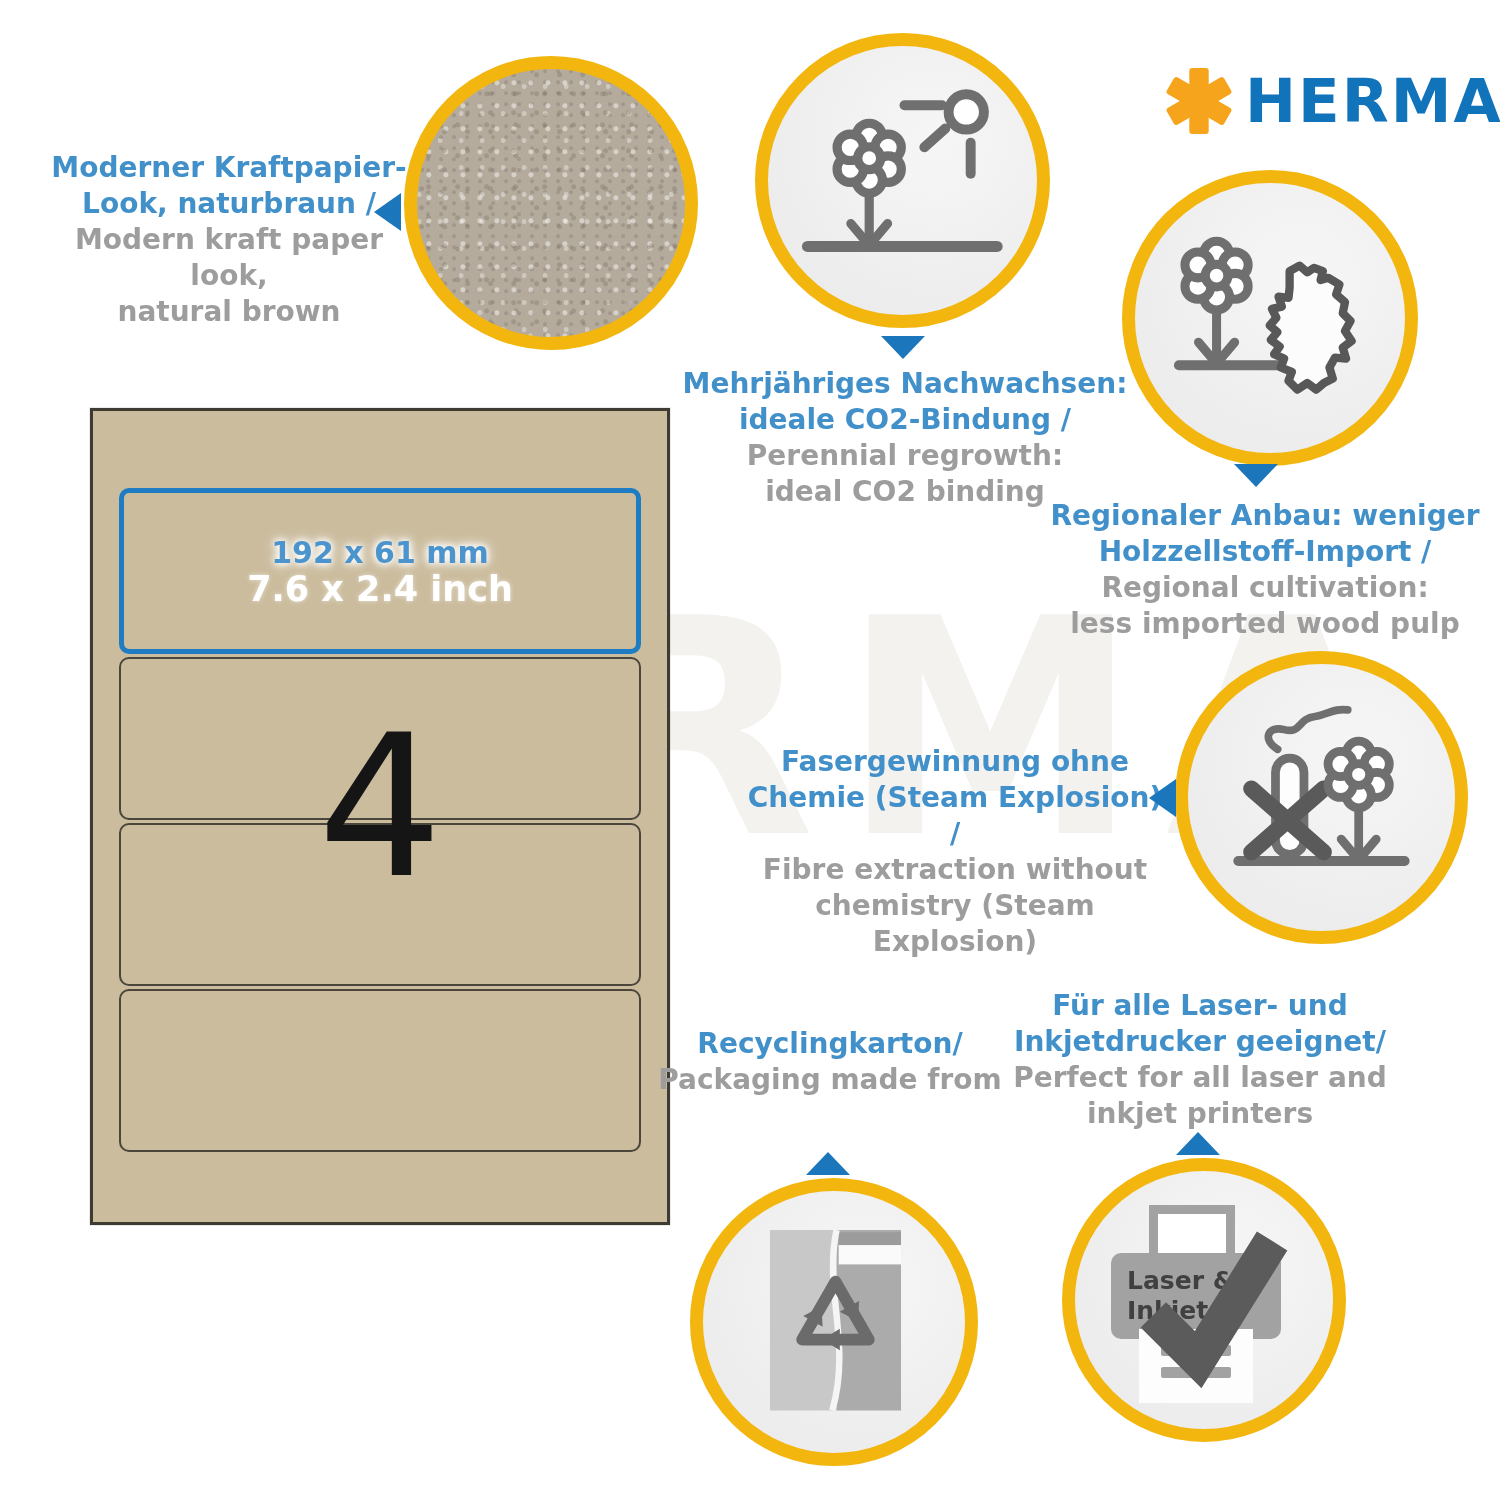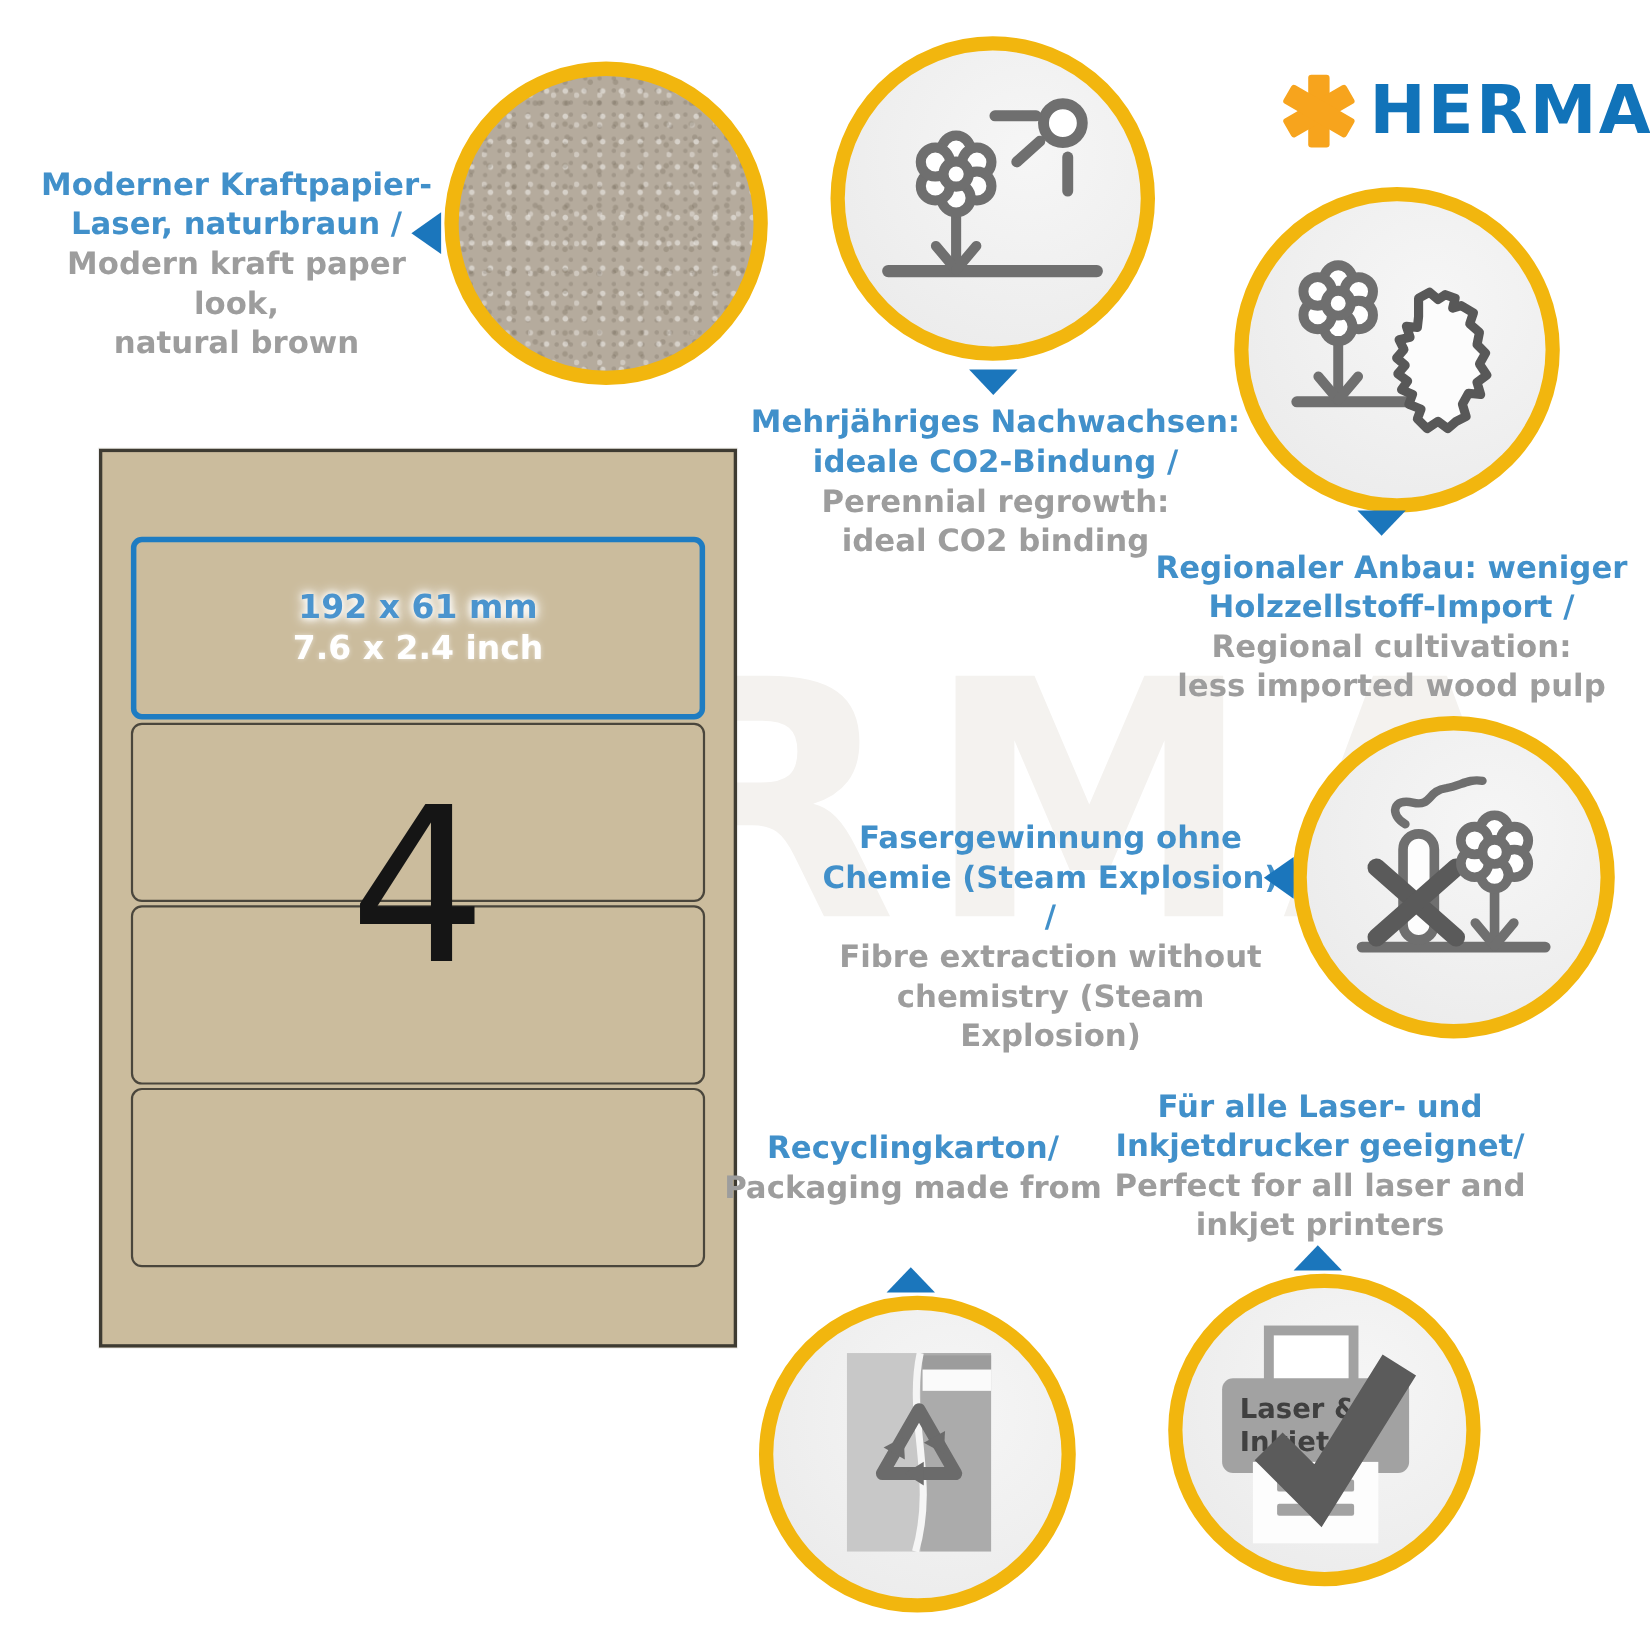--- a/index.html
+++ b/index.html
@@ -55,21 +55,21 @@
   .label-row-selected {
     position:absolute; left:0; right:0; top:77px; height:166px;
     border:5px solid #1e7cc2; border-radius:10px;
     display:flex; flex-direction:column; align-items:center; justify-content:center;
   }
   .dim-mm {
     color:#4b94ce; font-size:30px; font-weight:bold; line-height:37px;
     text-shadow:0 0 6px #fff, 0 0 10px #fff, 0 0 14px rgba(255,255,255,.95);
   }
   .dim-inch {
-    color:#ffffff; font-size:30px; font-weight:bold; line-height:37px;
+    color:#ffffff; font-size:35px; font-weight:bold; line-height:37px;
     text-shadow:0 0 5px rgba(255,255,255,.55);
   }
   .big-count {
     position:absolute; left:0; right:0; top:298px; text-align:center;
     font-size:196px; line-height:196px; font-weight:400; color:#151515; z-index:2;
   }
   
   .printer { position:absolute; left:36px; top:34px; width:196px; height:205px; }
   .p-top   { position:absolute; left:38px; top:0; width:86px; height:58px; background:#fff; border:9px solid #a2a2a2; }
   .p-body  { position:absolute; left:0; top:48px; width:170px; height:86px; background:#a2a2a2; border-radius:10px; }
@@ -89,23 +89,23 @@
     <svg class="mark" viewBox="0 0 70 74">
       <g fill="#f7a41d" transform="translate(35,37)">
         <rect x="-10" y="-34" width="20" height="68" rx="3"></rect>
         <rect x="-10" y="-34" width="20" height="68" rx="3" transform="rotate(60)"></rect>
         <rect x="-10" y="-34" width="20" height="68" rx="3" transform="rotate(120)"></rect>
       </g>
     </svg>
     <span class="word">HERMA</span>
   </div>
 
-  <div class="callout" style="left:30px; top:150px; width:370px;">
+  <div class="callout" style="left:44px; top:150px; width:370px;">
     <div class="de">Moderner Kraftpapier-</div>
-    <div class="de">Laser, naturbraun /</div>
+    <div class="de">Look, naturbraun /</div>
     <div class="en">Modern kraft paper look,</div>
     <div class="en">natural brown</div>
   </div>
   <div class="tri tri-left" style="left:374px; top:193px;"></div>
   <div class="badge badge-kraft" style="left:404px; top:56px; width:294px; height:294px;"></div>
 
   <div class="badge" style="left:755px; top:33px; width:295px; height:295px;">
     <svg viewBox="0 0 200 200">
       <line x1="14" y1="160" x2="186" y2="160" stroke="#6f6f6f" stroke-width="10" stroke-linecap="round"></line>
       <g transform="translate(70,80) scale(1.04)">

